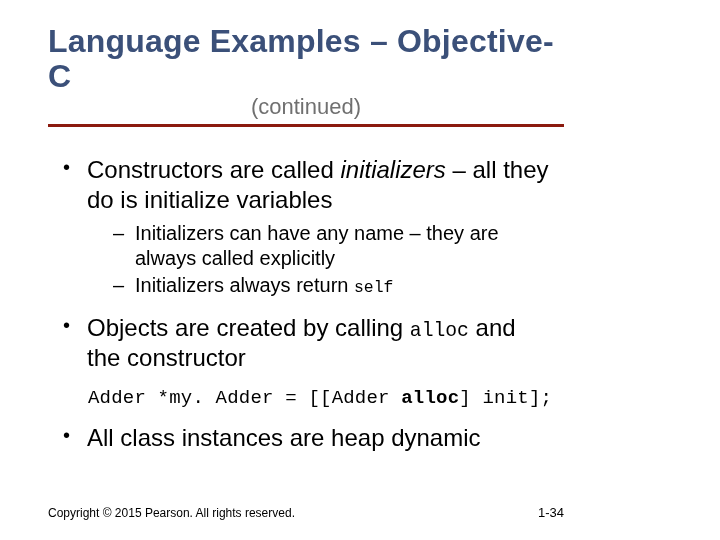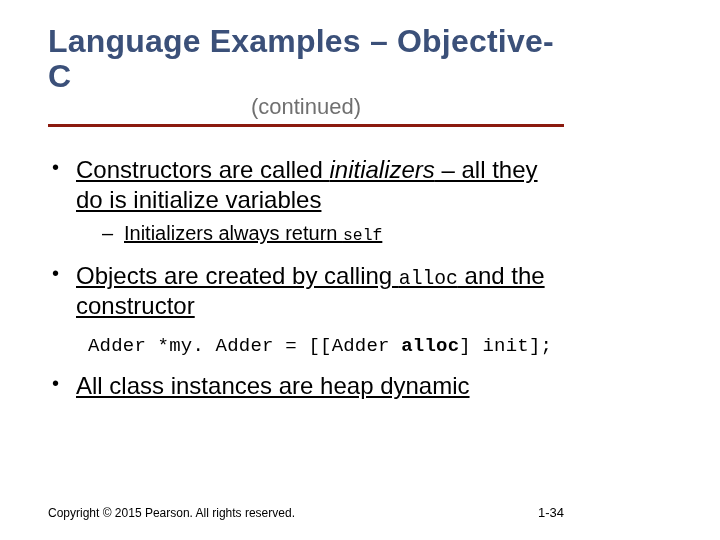--- a/index.html
+++ b/index.html
@@ -36,22 +36,21 @@
     text-align: center;
   }
   .rule {
     border: none;
     border-top: 3px solid #8b1a0e;
     margin: 0 0 28px 0;
   }
   ul.top {
     list-style: none;
     padding: 0;
-    margin: 0;
-    text-decoration: underline;
+    margin: 11px;
   }
   ul.top > li {
     position: relative;
     padding-left: 28px;
     font-size: 24px;
     line-height: 1.25;
     margin-bottom: 14px;
     font-weight: 500;
   }
   ul.top > li::before {
@@ -118,20 +117,21 @@
 
   <h1 class="title">Language Examples – Objective-C</h1>
   <div class="subtitle">(continued)</div>
   <hr class="rule">
 
   <ul class="top">
 
     <li>
       <span>Constructors are called </span><span class="italic">initializers</span><span> – all they do is initialize variables</span>
       <ul class="sub">
+        <li>Initializers can have any name – they are always called explicitly</li>
         <li>
           <span>Initializers always return </span><span class="mono">self</span>
         </li>
       </ul>
     </li>
 
     <li>
       <span>Objects are created by calling </span><span class="mono">alloc</span><span> and the constructor</span>
     </li>
 

